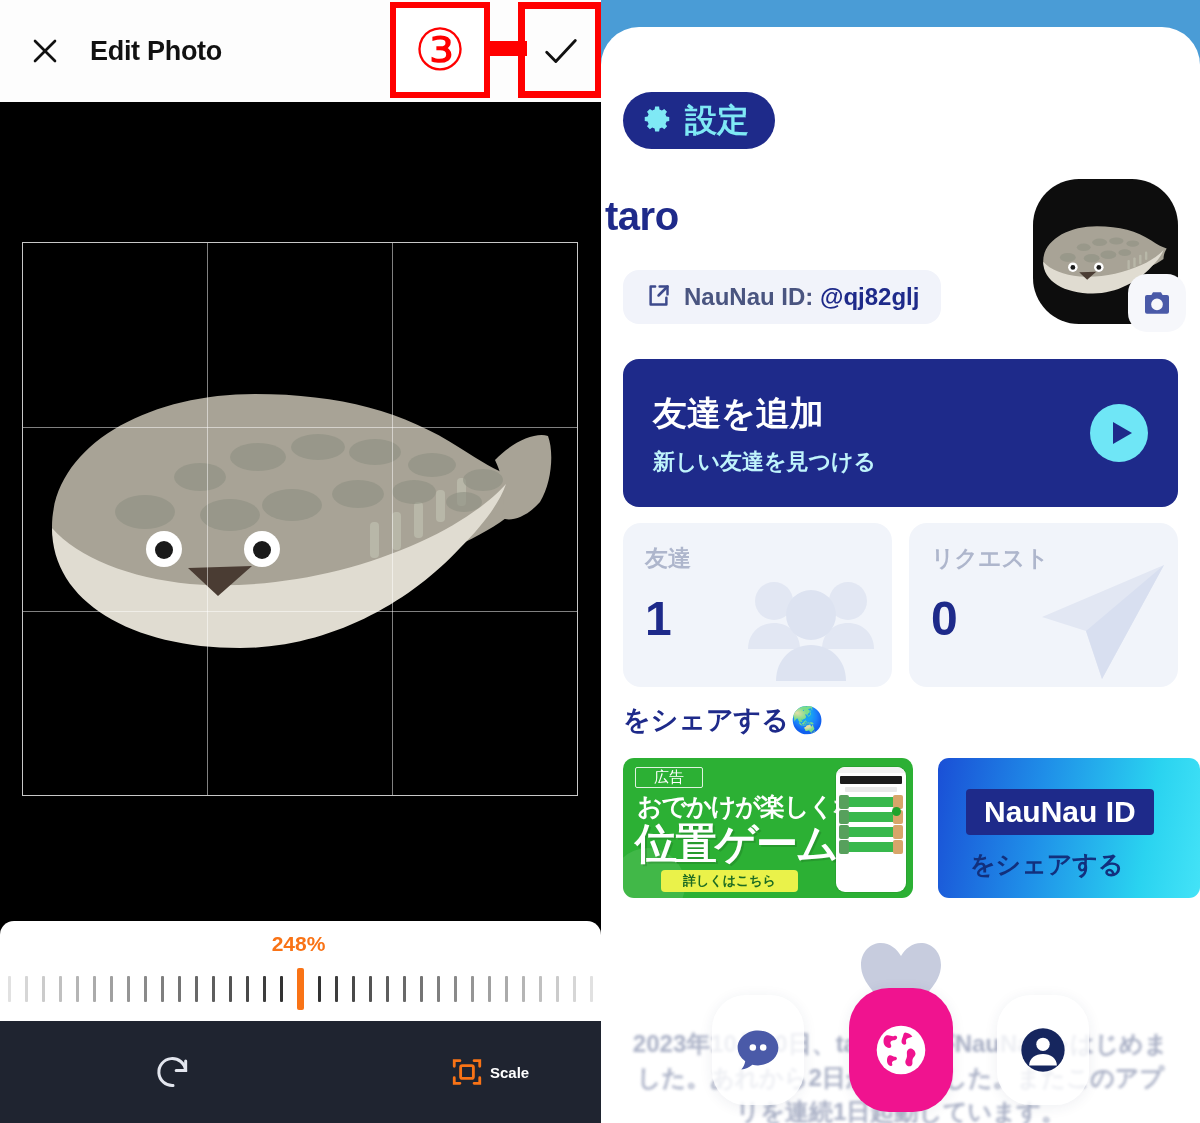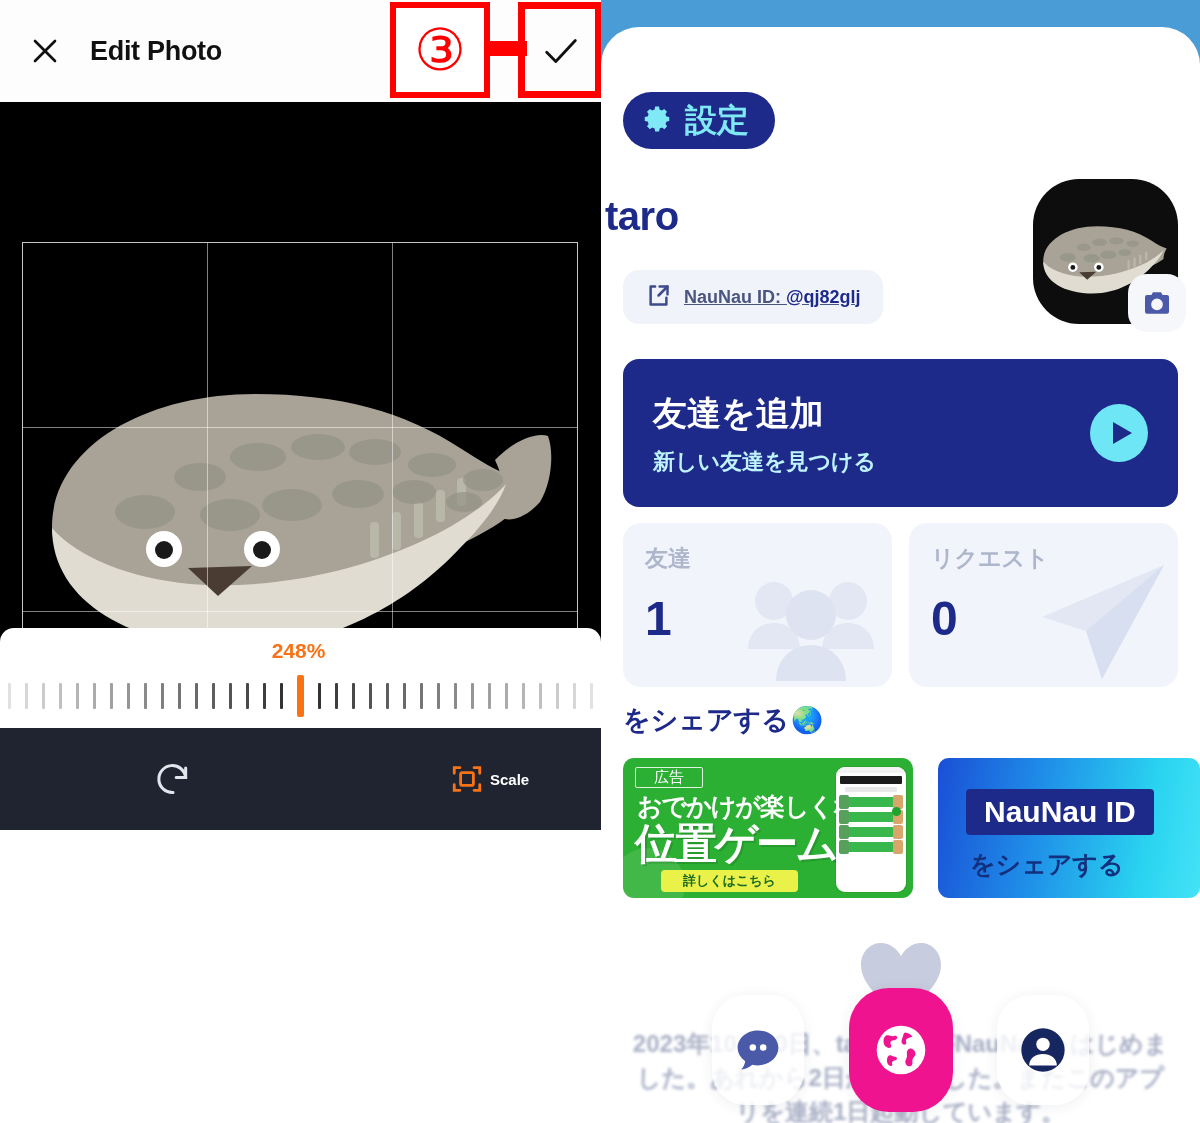--- a/index.html
+++ b/index.html
@@ -8,21 +8,21 @@
     font-family: "Liberation Sans", sans-serif;
     background:#fff;
     overflow:hidden;
     position:relative;
   }
   .screen { position:relative; width:1200px; height:1123px; display:flex; }
 
   
   .left {
     position:relative;
-    width:601px; height:830px;
+    width:601px; height:1123px;
     background:#000;
     overflow:hidden;
     flex:0 0 601px;
   }
   .ep-topbar {
     position:absolute; left:0; top:0; width:601px; height:102px;
     background:#fdfdfd;
     display:flex; align-items:center;
   }
   .ep-close {
@@ -151,21 +151,21 @@
     letter-spacing:-0.5px;
   }
   .nn-idchip {
     position:absolute; left:22px; top:243px;
     height:54px; padding:0 22px;
     background:#f1f3fa;
     border-radius:16px;
     display:flex; align-items:center; gap:12px;
   }
   .nn-idchip svg { width:27px; height:27px; }
-  .nn-idchip .idtxt { font-size:18px; font-weight:bold; color:#4a5580;text-decoration:underline; }
+  .nn-idchip .idtxt { font-size:24px; font-weight:bold; color:#4a5580; }
   .nn-idchip .idtxt b { color:#1e2a8a; }
 
   .nn-avatar {
     position:absolute; right:22px; top:152px;
     width:145px; height:145px;
   }
   .nn-avatar .mask {
     position:absolute; inset:0;
     background:#0d0d0d;
     border-radius:46px;

